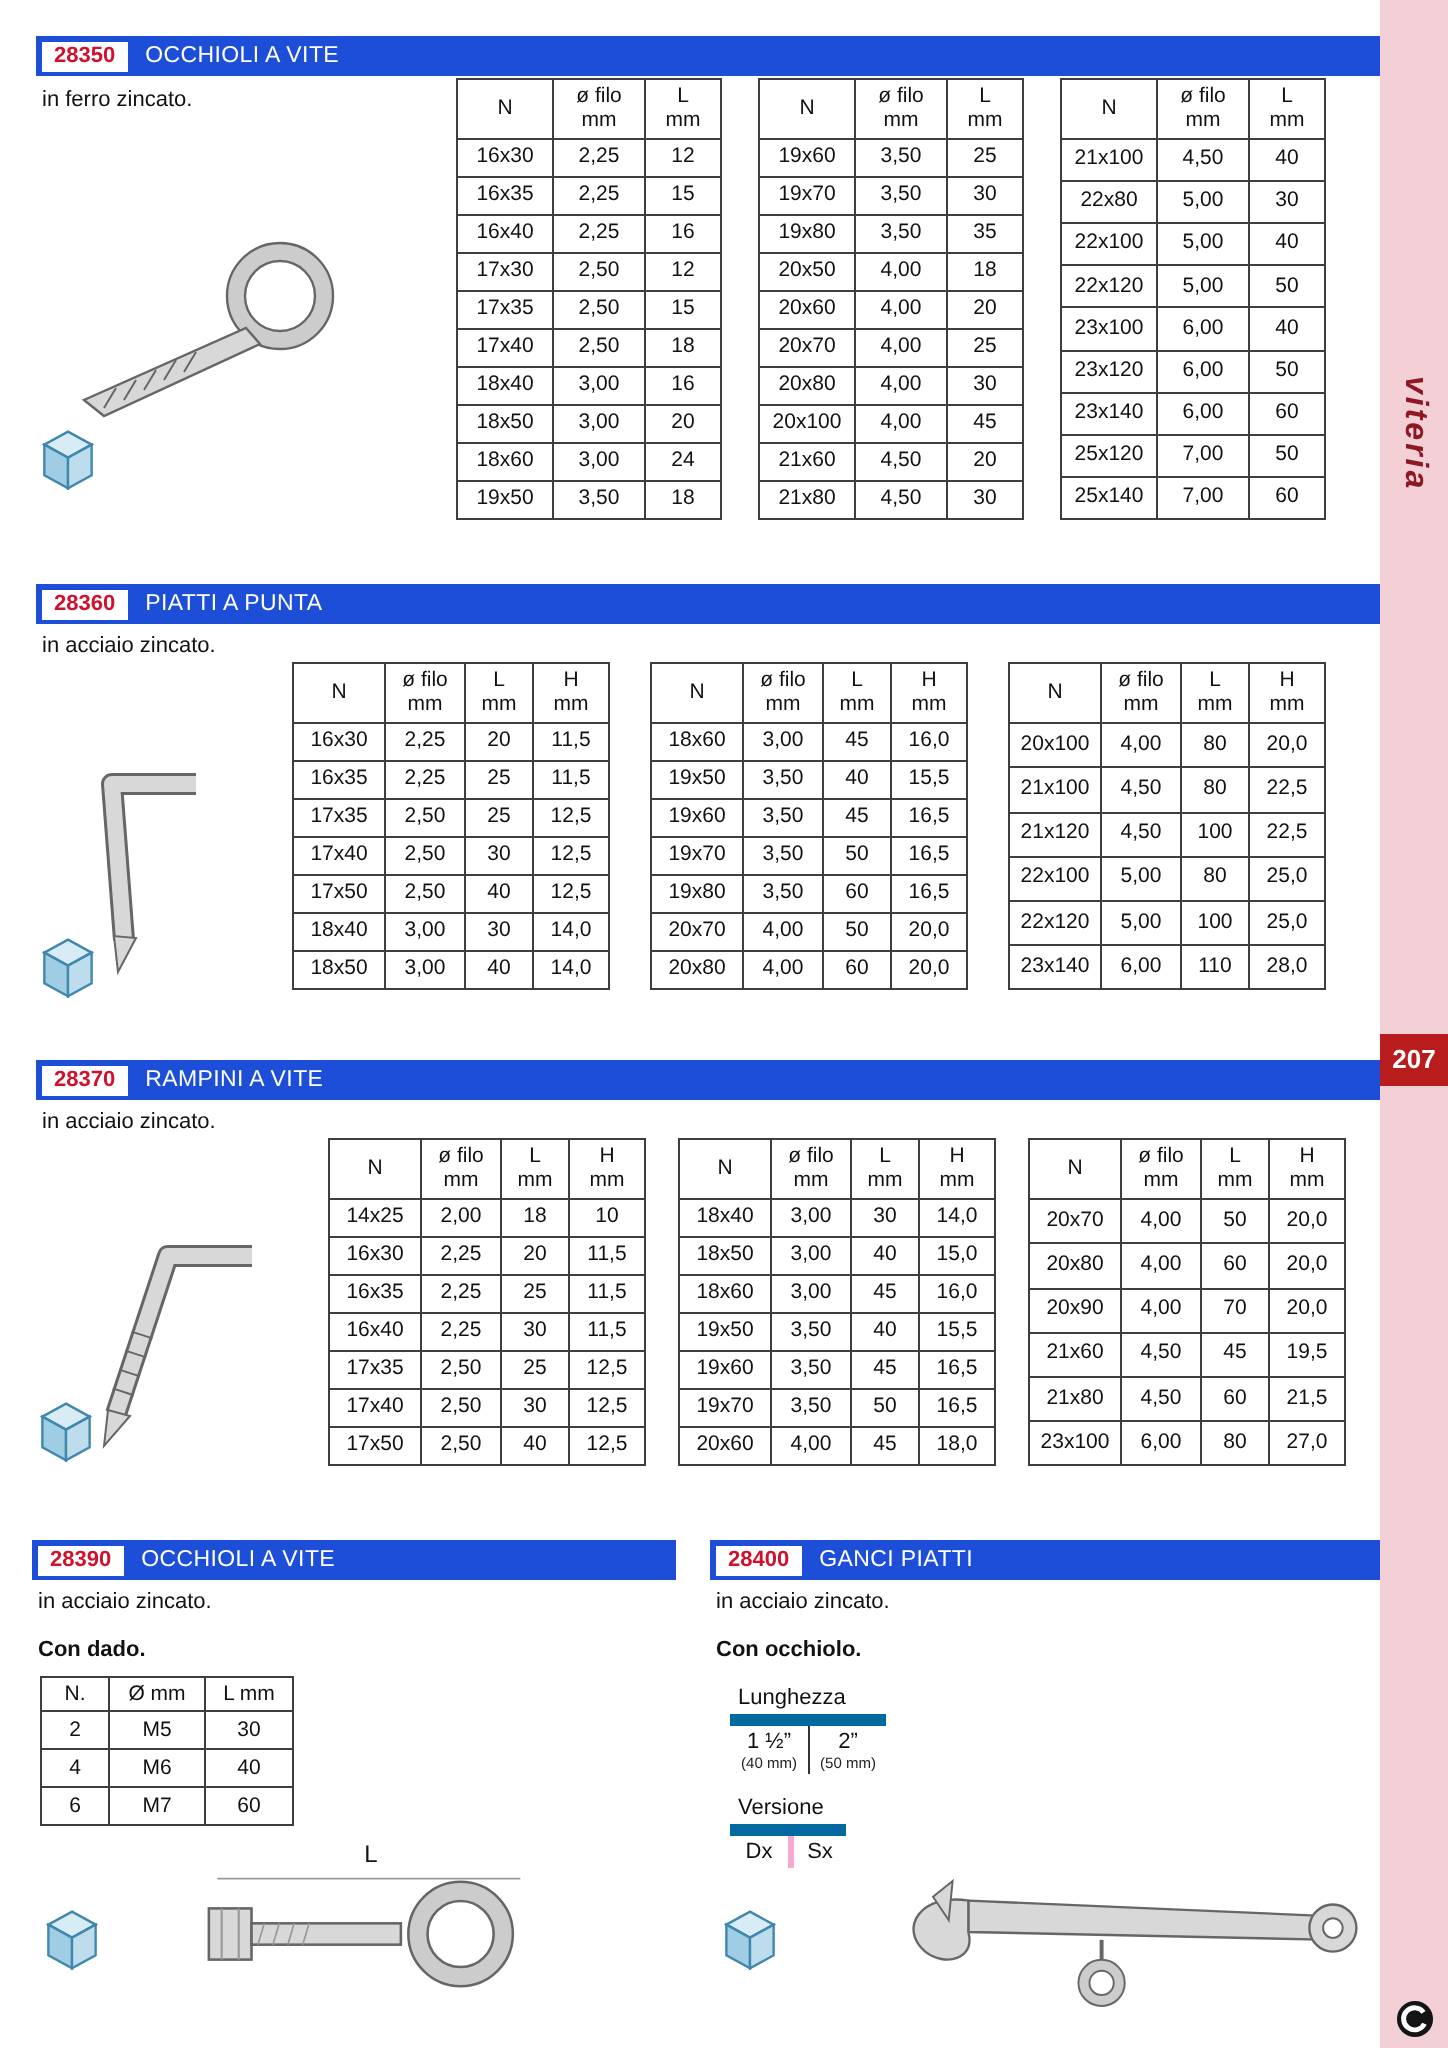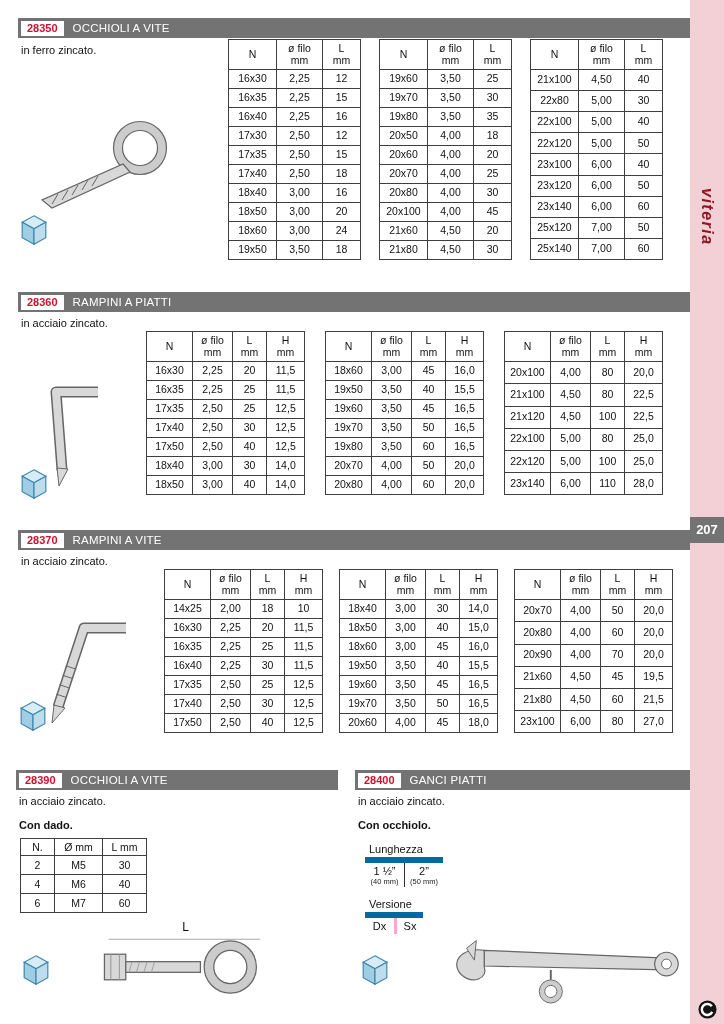--- a/index.html
+++ b/index.html
@@ -4,21 +4,21 @@
 <style>
   * { margin:0; padding:0; box-sizing:border-box; }
   html,body { width:724px; height:1024px; }
   body {
     position:relative; background:#ffffff; overflow:hidden;
     font-family:"Liberation Sans","DejaVu Sans",sans-serif; color:#111;
   }
 
   
   .section { position:absolute; }
-  .sec-header { height:20px; background:#737373; display:flex; align-items:center; }
+  .sec-header { height:20px; background:#1d4ed8; display:flex; align-items:center; }
   .code-box { background:#fff; color:#d0112e; font-size:11px; font-weight:bold;
               padding:0 6px; height:15px; line-height:15px; margin-left:3px; }
   .sec-title { color:#fff; font-size:11.5px; font-weight:normal; margin-left:9px; letter-spacing:.2px; }
   .sub { font-size:11px; margin:5px 0 0 3px; line-height:1.2; }
   .sub.bold { font-weight:bold; margin-top:11px; }
 
   .body-row { display:flex; align-items:flex-start; margin-top:1px; }
   .left-col { position:relative; }
   .tables { display:flex; }
 
@@ -69,21 +69,21 @@
   .mini-mm { font-size:7.5px; color:#222; }
   .mini-cell-simple { width:29px; text-align:center; padding:2px 0; }
   .mini-cell-simple + .mini-cell-simple { border-left:3px solid #f9a8d4; }
   .hook-wrap { position:absolute; left:88px; top:148px; }
 
   
   aside { position:absolute; right:0; top:0; width:34px; height:1024px; background:#f3cfd6; }
   .side-label-wrap { position:absolute; top:188px; left:0; width:34px; display:flex; justify-content:center; }
   .side-label-wrap span { writing-mode:vertical-rl; font-weight:bold; font-style:italic;
                           font-size:16px; letter-spacing:1.5px; color:#8d1722; }
-  .page-num { position:absolute; top:517px; left:0; width:34px; height:26px; background:#737373;
+  .page-num { position:absolute; top:517px; left:0; width:34px; height:26px; background:#b91c1c;
               color:#fff; font-weight:bold; font-size:13px; text-align:center; line-height:26px; }
   .logo { position:absolute; right:7px; bottom:5px; width:19px; height:19px; }
 </style>
 </head>
 <body>
 
 <section class="section" id="sec-28350">
   <div class="sec-header">
     <span class="code-box">28350</span>
     <span class="sec-title">OCCHIOLI A VITE</span>
@@ -302,21 +302,21 @@
   <svg class="pkg" viewBox="0 0 22 26">
     <polygon points="11,1 21,6.5 11,12 1,6.5" fill="#d8ecf5" stroke="#3f87ad" stroke-width="1"></polygon>
     <polygon points="1,6.5 11,12 11,25 1,19.5" fill="#9fcde4" stroke="#3f87ad" stroke-width="1"></polygon>
     <polygon points="21,6.5 11,12 11,25 21,19.5" fill="#bddcec" stroke="#3f87ad" stroke-width="1"></polygon>
   </svg>
 </section>
 
 <section class="section" id="sec-28360">
   <div class="sec-header">
     <span class="code-box">28360</span>
-    <span class="sec-title">RAMPINI A PIATTI</span>
+    <span class="sec-title">PIATTI A PUNTA</span>
   </div>
   <div class="sub">in acciaio zincato.</div>
   <div class="body-row">
     <div class="left-col"></div>
     <div class="tables">
       <table class="spec">
           <colgroup>
             <col style="width: 46px;">
             <col style="width: 40px;">
             <col style="width: 34px;">

